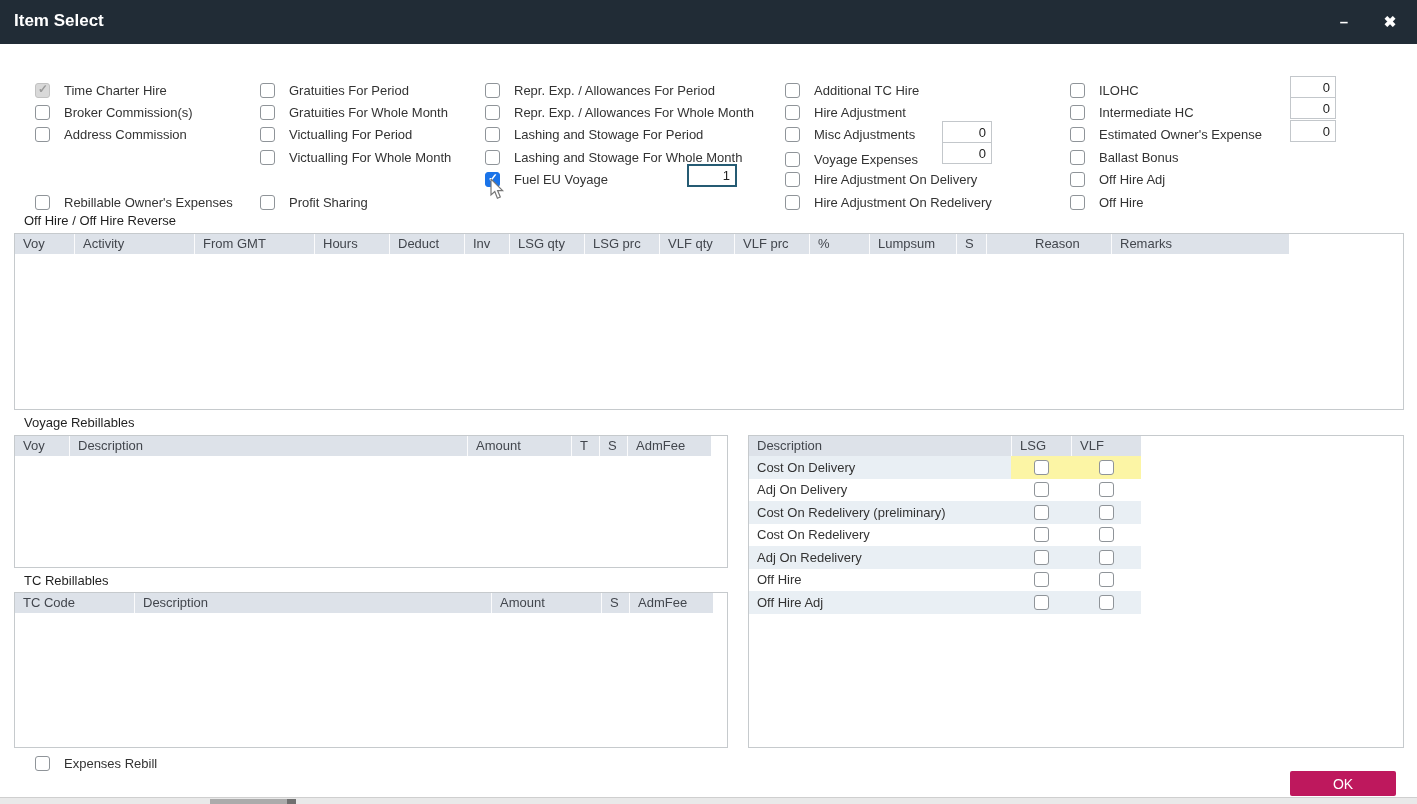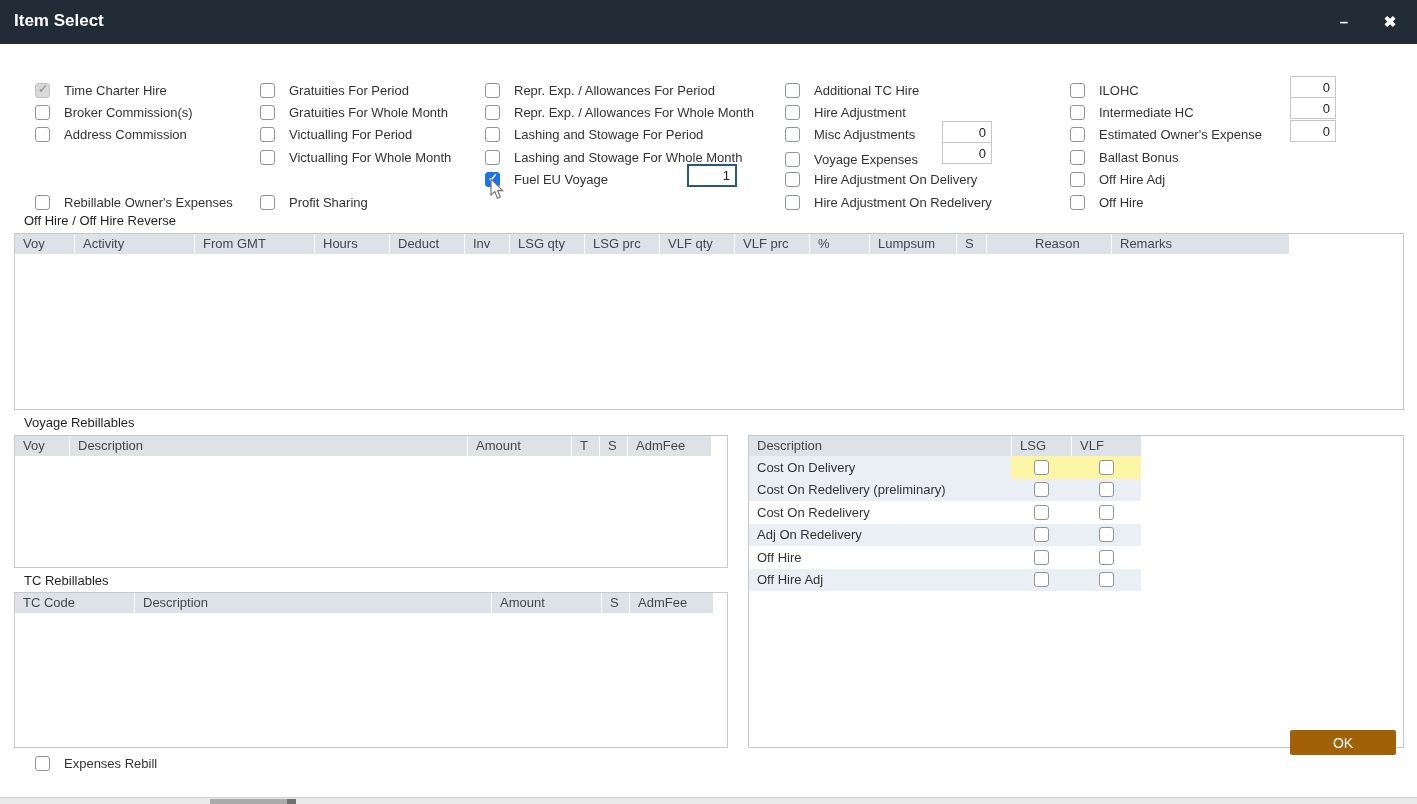--- a/index.html
+++ b/index.html
@@ -36,21 +36,21 @@
   .gbody{flex:1;}
   
   .crow{display:flex;height:22.5px;align-items:center;}
   .crow.alt .cdesc,.crow.alt .cchk{background:#e9eff4;}
   .crow.hl .cchk{background:#fcf5a5;}
   .cdesc{width:262px;height:100%;display:flex;align-items:center;padding-left:8px;box-sizing:border-box;}
   .cchk{height:100%;display:flex;align-items:center;justify-content:center;box-sizing:border-box;}
   .cchk.lsg{width:60px;}
   .cchk.vlf{width:70px;}
   
-  .okbtn{position:absolute;left:1290px;top:730px;width:106px;height:25px;background:#a16207;
+  .okbtn{position:absolute;left:1290px;top:771px;width:106px;height:25px;background:#be185d;
          color:#fff;border:none;border-radius:2px;font-size:14px;font-family:inherit;cursor:pointer;}
   .bottomstrip{position:absolute;left:0;top:797px;width:100%;height:7px;background:#e9e9e9;
                border-top:1px solid #cfcfcf;box-sizing:border-box;}
   .thumb{position:absolute;left:210px;top:1px;width:80px;height:5px;background:#ababab;}
   .thumb-dark{position:absolute;left:287px;top:1px;width:9px;height:5px;background:#707070;}
   .cursor{position:absolute;left:490px;top:179px;width:16px;height:22px;pointer-events:none;}
 </style>
 </head>
 <body>
 
@@ -248,20 +248,29 @@
 
     <div class="crow alt hl">
       <div class="cdesc">Cost On Delivery</div>
       <div class="cchk lsg">
           <span class="cb"></span>
         </div>
       <div class="cchk vlf">
           <span class="cb"></span>
         </div>
     </div>
+    <div class="crow">
+      <div class="cdesc">Adj On Delivery</div>
+      <div class="cchk lsg">
+          <span class="cb"></span>
+        </div>
+      <div class="cchk vlf">
+          <span class="cb"></span>
+        </div>
+    </div>
     <div class="crow alt">
       <div class="cdesc">Cost On Redelivery (preliminary)</div>
       <div class="cchk lsg">
           <span class="cb"></span>
         </div>
       <div class="cchk vlf">
           <span class="cb"></span>
         </div>
     </div>
     <div class="crow">

